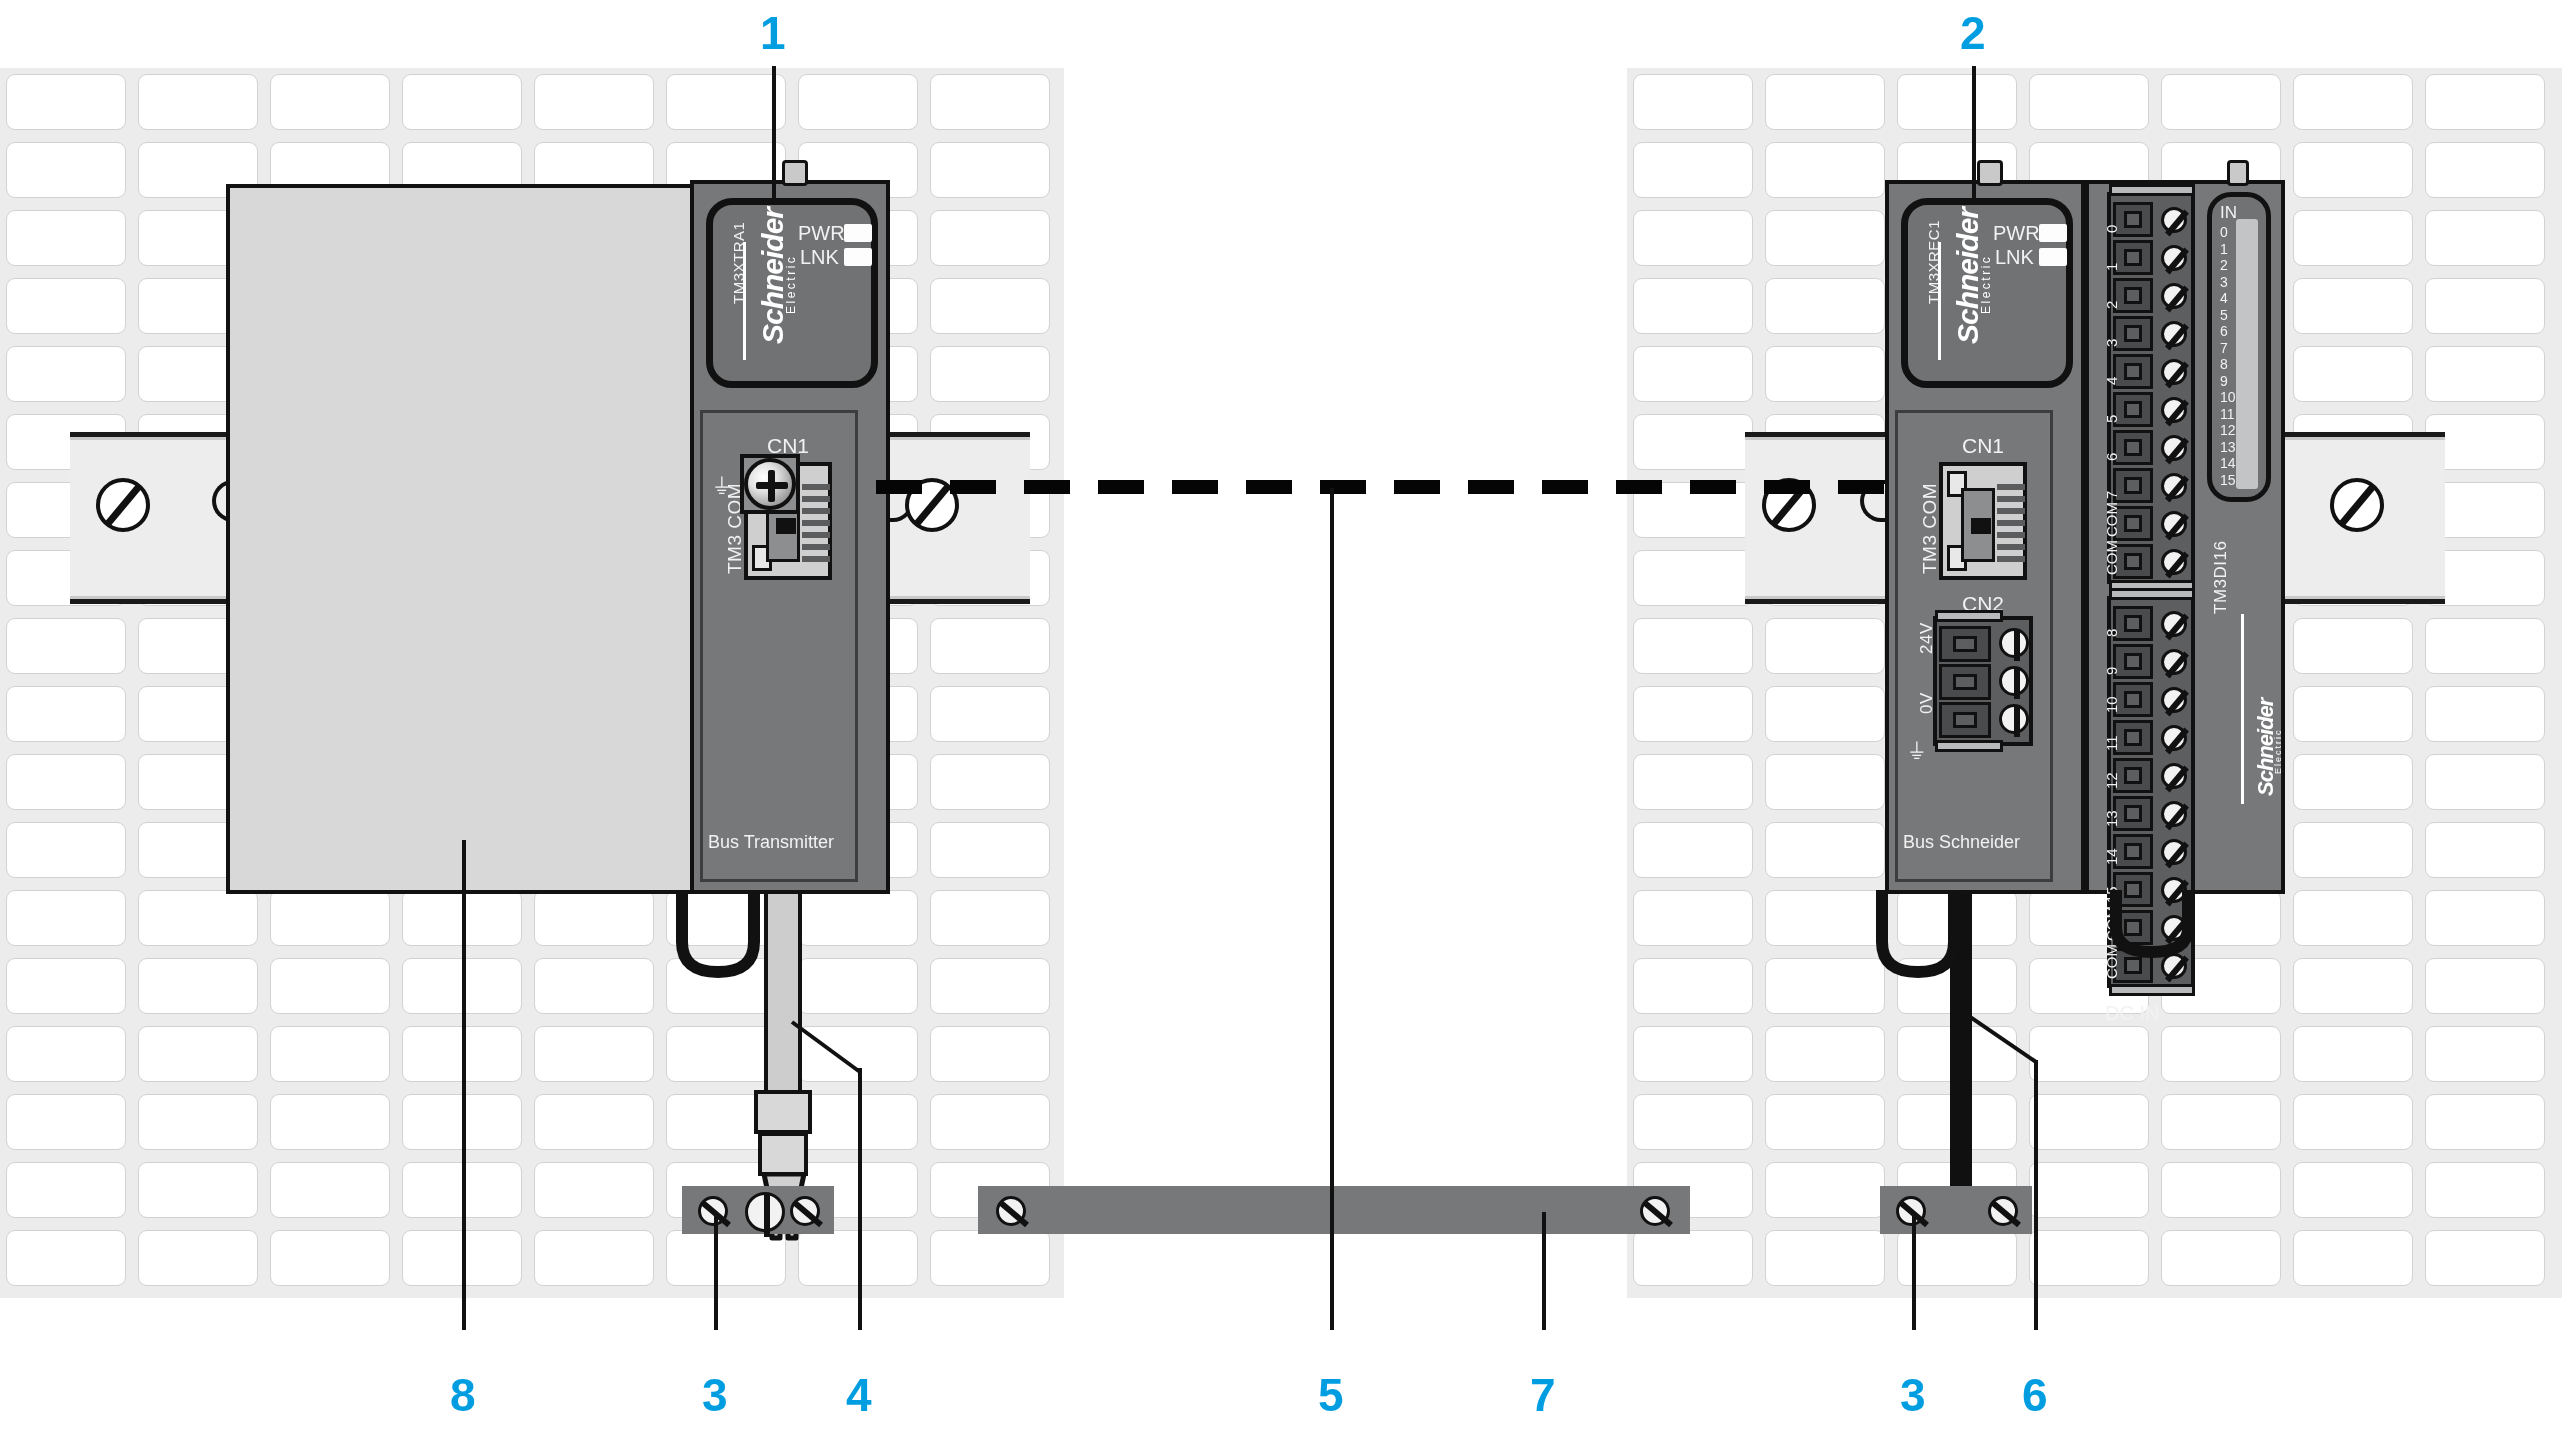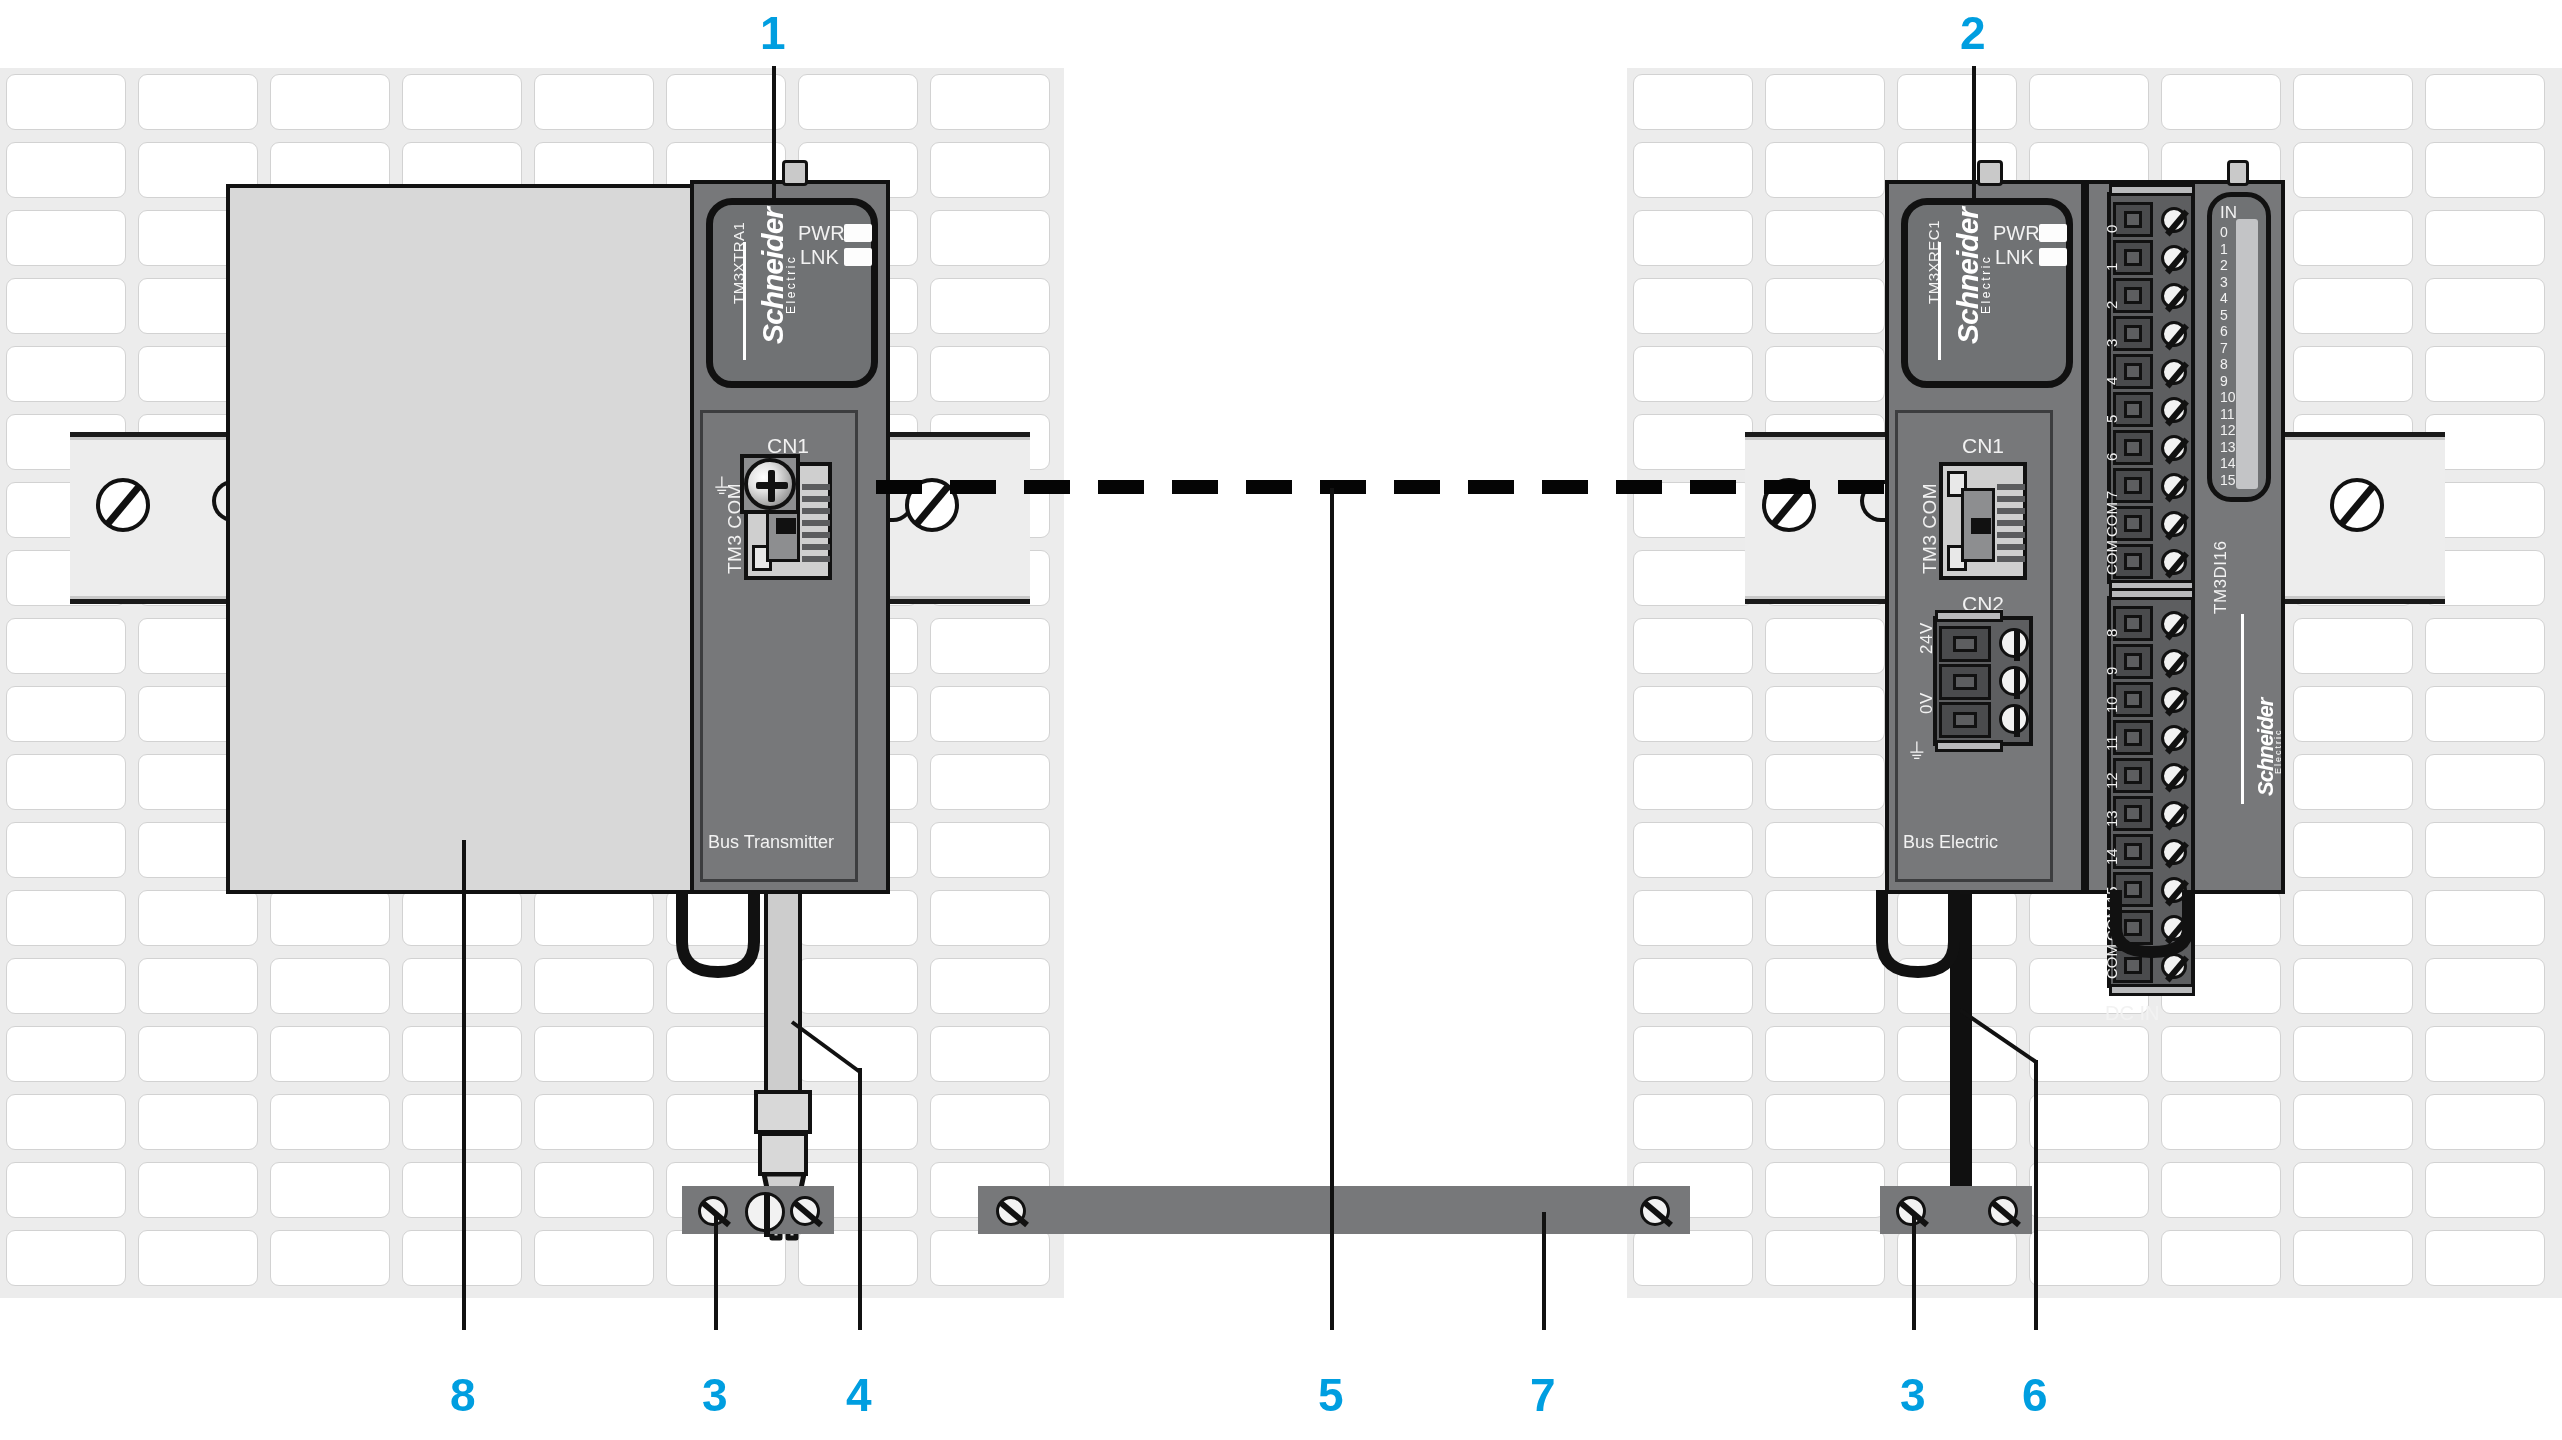--- a/index.html
+++ b/index.html
@@ -492,21 +492,21 @@
         </div>
       <div class="tscrew" style="left:62px;top:46px;width:30px;height:30px;">
           <div class="s1" style="left:12px;top:-2px;width:6px;height:32px;"></div>
         </div>
       <div class="tscrew" style="left:62px;top:84px;width:30px;height:30px;">
           <div class="s1" style="left:12px;top:-2px;width:6px;height:32px;"></div>
         </div>
       <div class="tcap" style="left:-2px;bottom:-10px;width:68px;height:12px;"></div>
     </div>
 
-    <div class="smalllabel" style="left:14px;top:648px;font-size:18px;">Bus Electric</div>
+    <div class="smalllabel" style="left:14px;top:648px;font-size:18px;">Bus Schneider</div>
   </div>
 
   <div class="module" id="mod-io" style="left:2085px;top:180px;width:200px;height:714px;">
     <div style="position:absolute;left:138px;top:-24px;width:22px;height:26px;background:#c9c9c9;border:3px solid #111;border-radius:4px;box-sizing:border-box;"></div>
 
     <div class="tblock" id="io-tb-top" style="left:18px;top:8px;width:88px;height:392px;">
       <div class="tcap" style="left:-2px;top:-12px;width:86px;height:12px;"></div>
       <div class="tcap" style="left:-2px;bottom:-12px;width:86px;height:12px;"></div>
     <div class="tcell" style="left: 2px; top: 6px; width: 40px; height: 35px;"></div>
         <div class="tscrew" style="left: 50px; top: 11px; width: 26px; height: 26px;">

